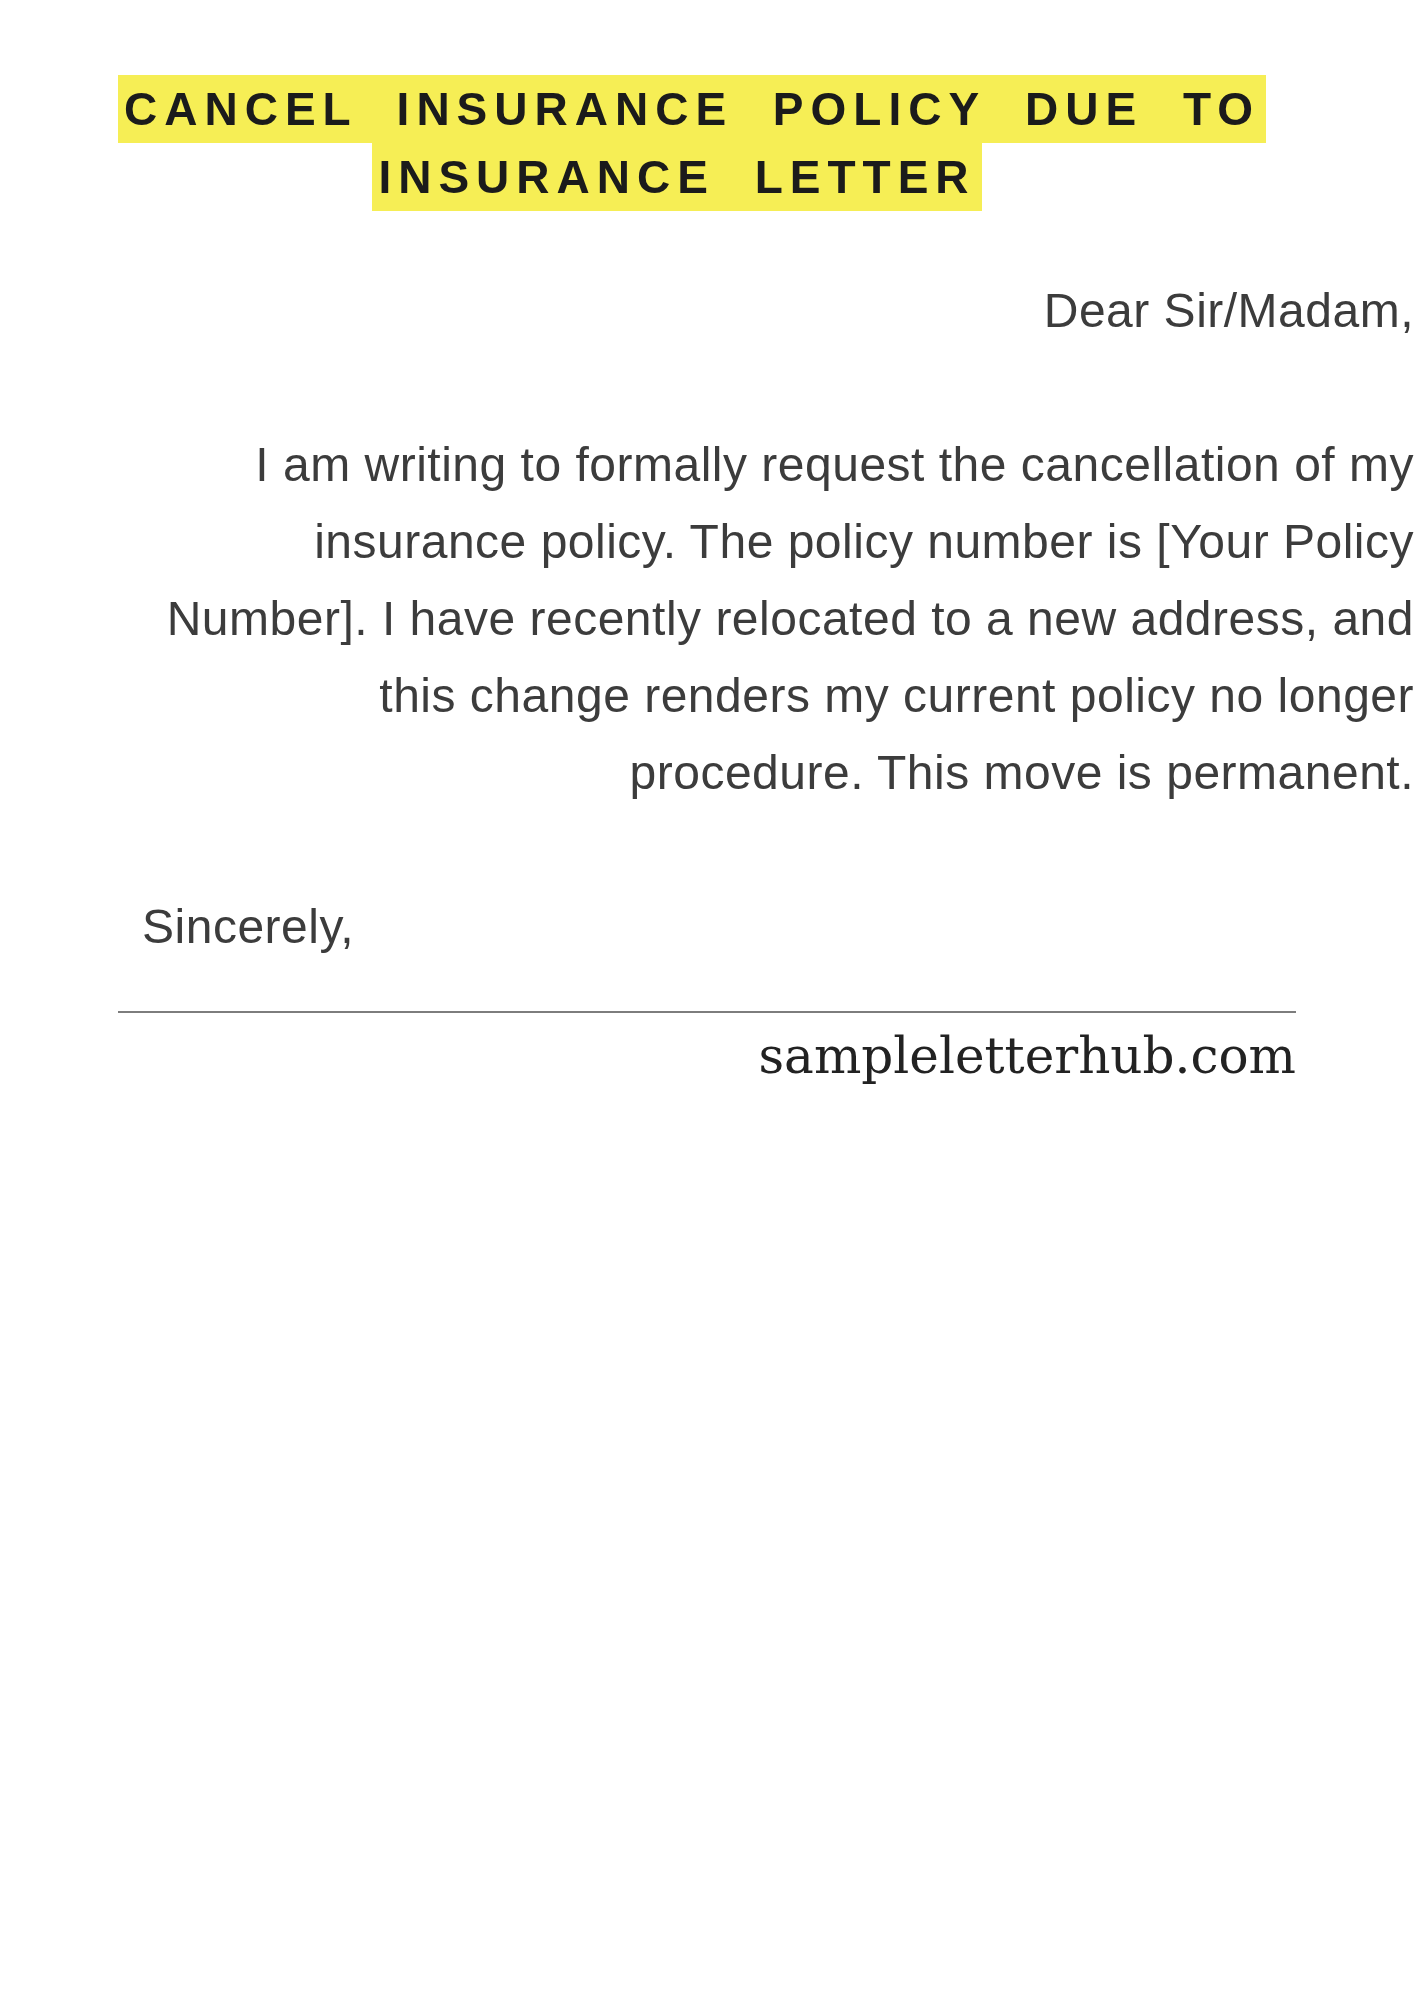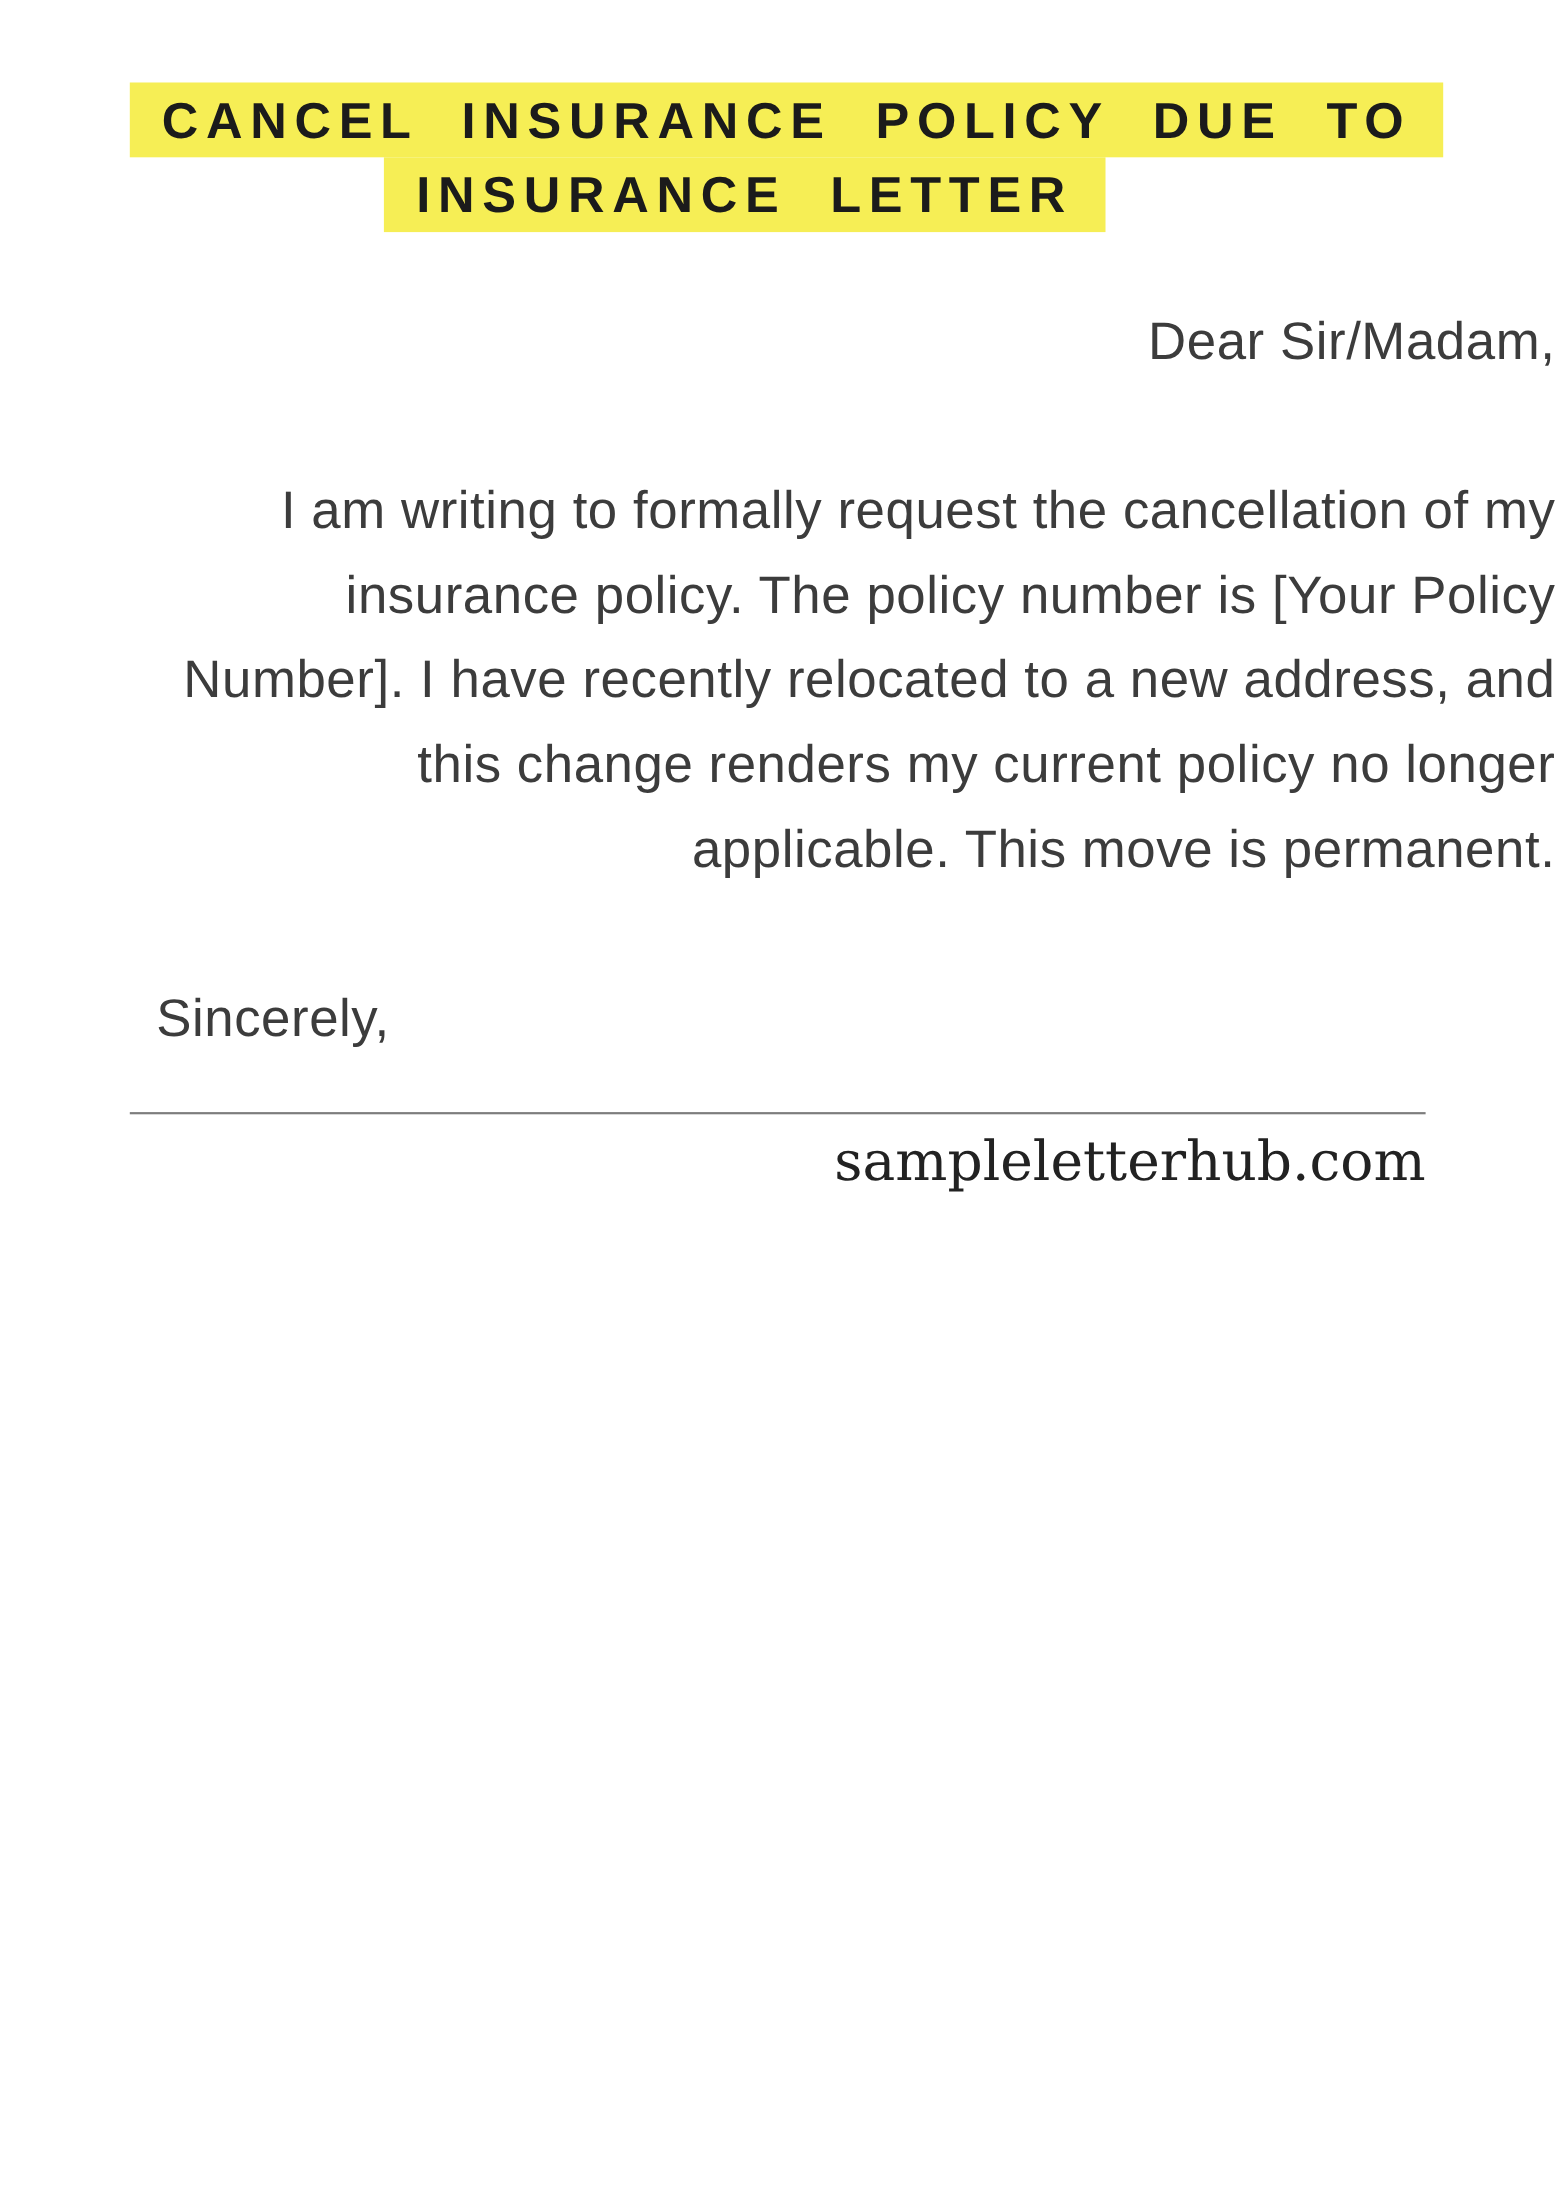--- a/index.html
+++ b/index.html
@@ -26,21 +26,21 @@
   }
   .title-line .hl {
     display: inline-block;
     line-height: 68px;
     background: #f6ee55;
     color: #1b1b1b;
     font-size: 46px;
     font-weight: 700;
     letter-spacing: 7px;
     word-spacing: 20px;
-    padding: 0 29px;
+    padding: 0 6px;
   }
   
   .letter {
     margin: 61px 0 0 118px;
     color: #3c3c3c;
     font-size: 48px;
     font-weight: 300;
     line-height: 77px;
     letter-spacing: 0.5px;
   }
@@ -81,21 +81,21 @@
       <span class="hl">INSURANCE LETTER</span>
     </div>
   </div>
 
   <div class="letter">
     <p>Dear Sir/Madam,</p>
     <p>I am writing to formally request the cancellation of my
 insurance policy. The policy number is [Your Policy
 Number]. I have recently relocated to a new address, and
 this change renders my current policy no longer
-applicable. This move is permanent.</p>
+procedure. This move is permanent.</p>
     <div class="closing-block">
       <div>Sincerely,</div>
     </div>
   </div>
 
   <hr class="divider">
 
   <div class="footer">
     <span>sampleletterhub.com</span>
   </div>

